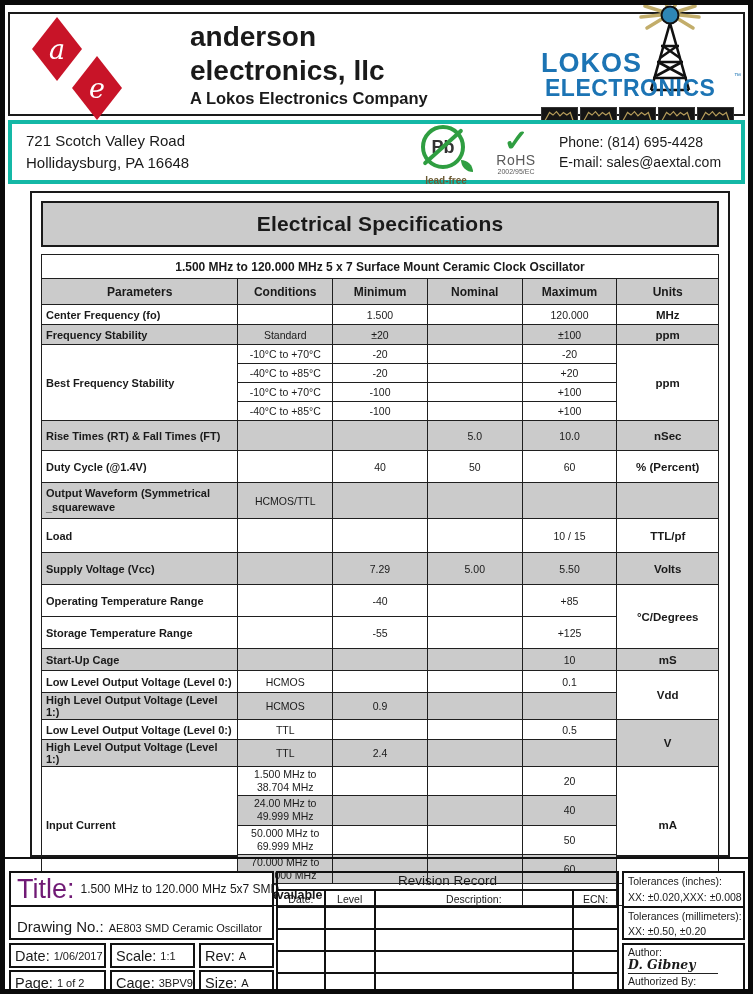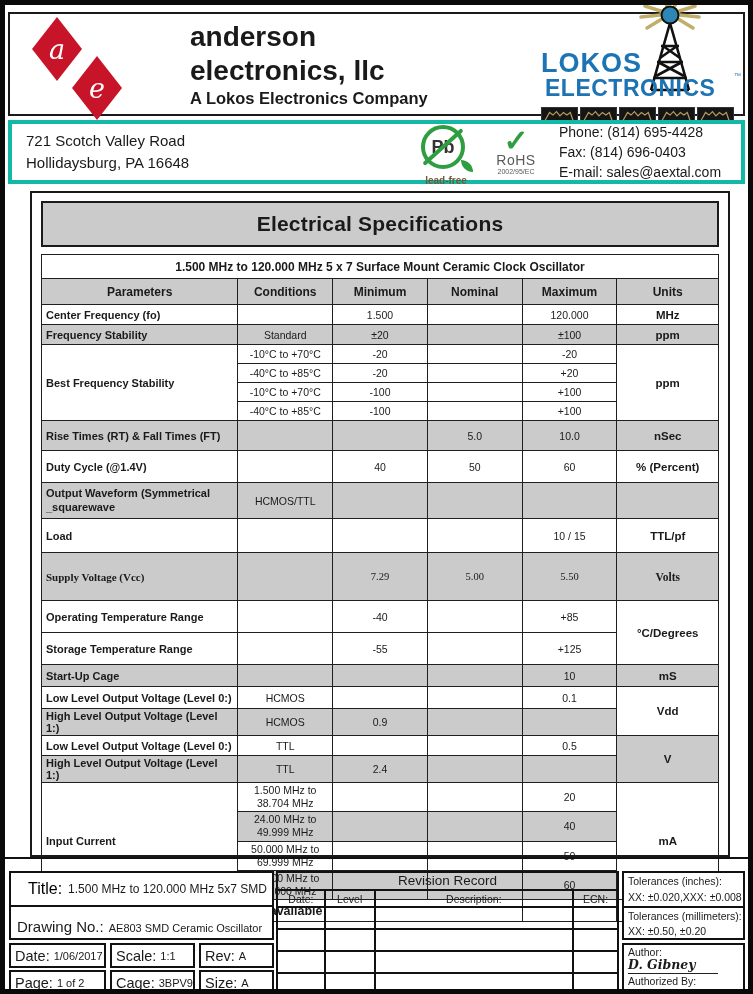--- a/index.html
+++ b/index.html
@@ -65,21 +65,21 @@
   td.u{font-size:11.5px;font-weight:bold;text-align:center;}
   td.g{background:#cbcbcb;}
   td.pre{white-space:pre-line;line-height:1.25;}
   td.note{font-size:12.5px;font-weight:bold;text-align:left;padding-left:7px;}
   
   .hline{position:absolute;left:0;right:0;top:852px;height:2px;background:#111;}
   
   .tblock{position:absolute;left:3px;right:3px;top:860px;bottom:1px;}
   .box{position:absolute;border:2px solid #111;background:#fff;}
   .b-title{left:1px;top:6px;width:265px;height:36px;display:flex;align-items:center;padding-left:6px;}
-  .b-title .big{font-size:16px;color:#000000;margin-left:11px;}
+  .b-title .big{font-size:27px;color:#701a75;}
   .b-title .val{font-size:12px;margin-left:6px;white-space:nowrap;}
   .b-draw{left:1px;top:40px;width:265px;height:35px;display:flex;align-items:flex-end;padding:0 0 3px 6px;}
   .b-draw .big{font-size:15px;}
   .b-draw .val{font-size:11px;margin-left:5px;margin-bottom:1px;white-space:nowrap;}
   .b-date{left:1px;top:78px;width:97px;height:25px;}
   .b-scale{left:102px;top:78px;width:85px;height:25px;}
   .b-rev{left:191px;top:78px;width:75px;height:25px;}
   .b-page{left:1px;top:105px;width:97px;height:26px;}
   .b-cage{left:102px;top:105px;width:85px;height:26px;}
   .b-size{left:191px;top:105px;width:75px;height:26px;}
@@ -173,21 +173,20 @@
       <div class="pb-leaf"></div>
       <div class="pb-sub">lead-free</div>
     </div>
     <div class="rohs-wrap">
       <div class="rohs-check">✓</div>
       <div class="rohs-label">RoHS</div>
       <div class="rohs-sub">2002/95/EC</div>
     </div>
     <div class="contact">
       <div>Phone: (814) 695-4428</div>
-      <div>Fax: (814) 696-0403</div>
       <div>E-mail: sales@aextal.com</div>
     </div>
   </div>
 
   <div class="spec-box">
     <div class="spec-title">Electrical Specifications</div>
     <table class="spec">
       <colgroup>
         <col style="width:29%">
           <col style="width:14%">
@@ -278,21 +277,21 @@
             <td class="g u"></td>
           </tr>
           <tr style="height: 34px;">
             <td class="p">Load</td>
             <td class="c"></td>
             <td class="v"></td>
             <td class="v"></td>
             <td class="v">10 / 15</td>
             <td class="u">TTL/pf</td>
           </tr>
-          <tr style="height: 48px; font-family: Liberation Serif, serif;">
+          <tr style="height: 32px;">
             <td class="g p">Supply Voltage (Vcc)</td>
             <td class="g c"></td>
             <td class="g v">7.29</td>
             <td class="g v">5.00</td>
             <td class="g v">5.50</td>
             <td class="g u">Volts</td>
           </tr>
           <tr style="height: 32px;">
             <td class="p">Operating Temperature Range</td>
             <td class="c"></td>

